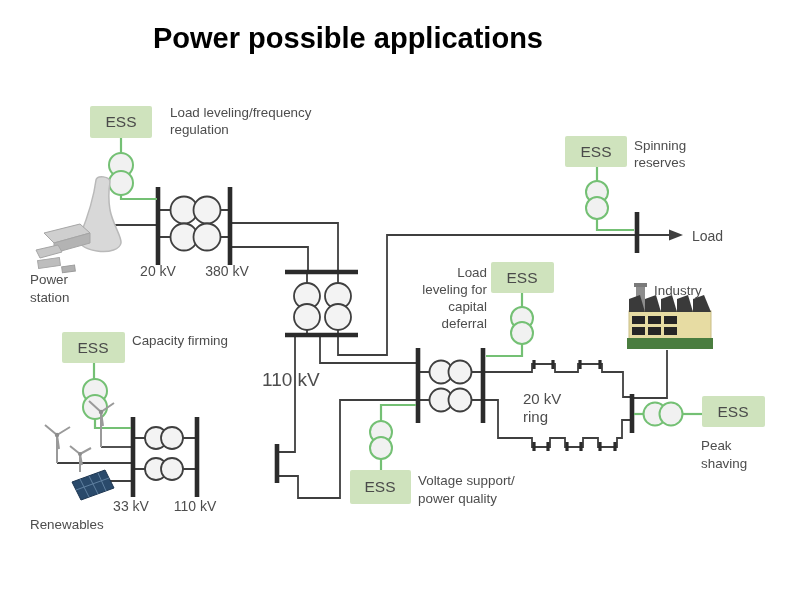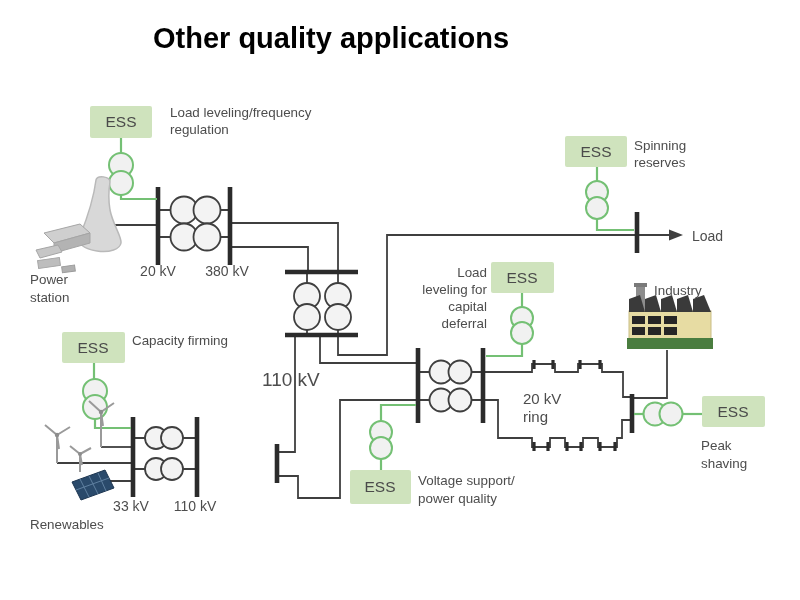--- a/index.html
+++ b/index.html
@@ -22,21 +22,21 @@
   .lbl-r{text-anchor:end;}
   .kv{font-size:14px;}
   .kv-big{font-size:19px;}
   .kv-ring{font-size:15px;}
   .gray-icon{stroke:#9a9a9a;stroke-width:2;fill:none;}
 </style>
 </head>
 <body>
 
 <div id="stage">
-  <h1 id="slide-title">Other quality applications</h1>
+  <h1 id="slide-title">Power possible applications</h1>
 
   <svg width="800" height="600" viewBox="0 0 800 600">
 
     <g>
       <path class="ln" d="M112,225 H158"></path>
       <path class="ln" d="M158,210 H230"></path>
       <path class="ln" d="M158,237 H230"></path>
       <path class="ln" d="M230,223 H338 V271"></path>
       <path class="ln" d="M230,247 H308 V271"></path>
       <path class="ln" d="M307,273 V334"></path>

